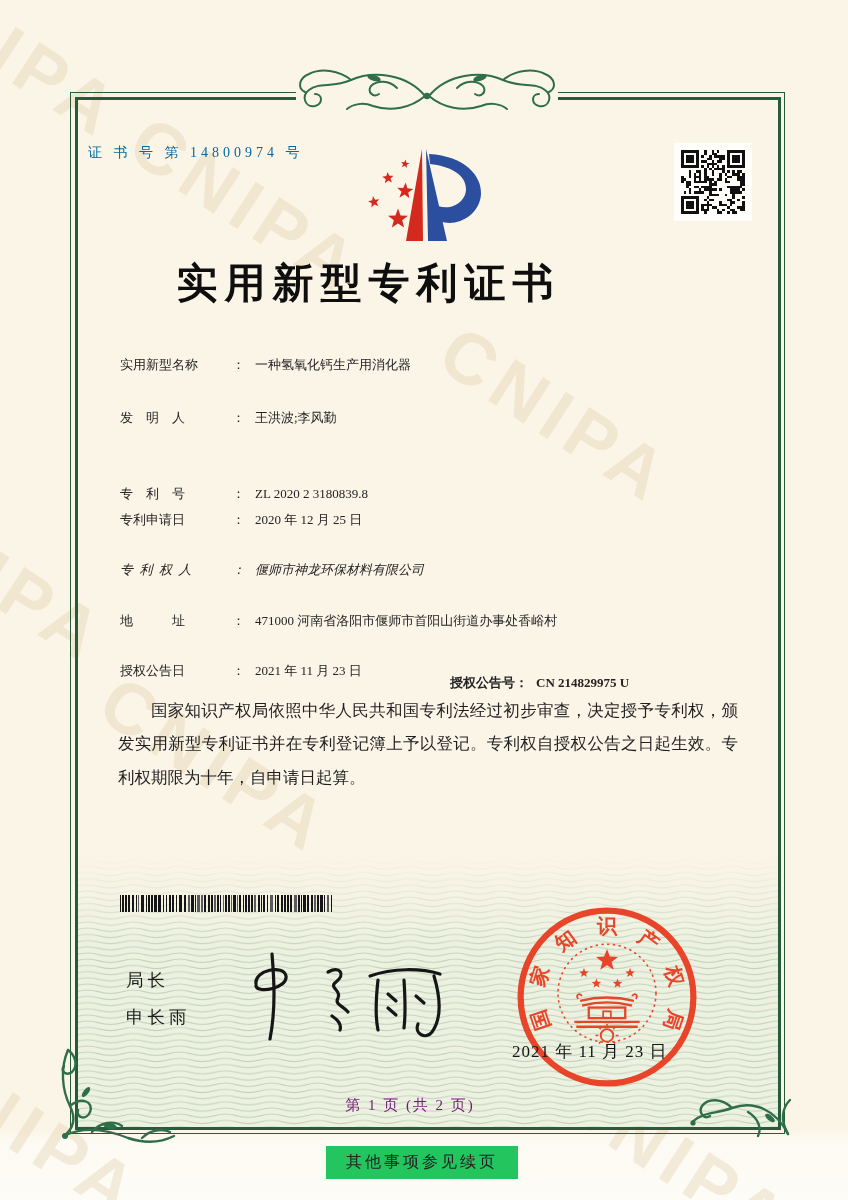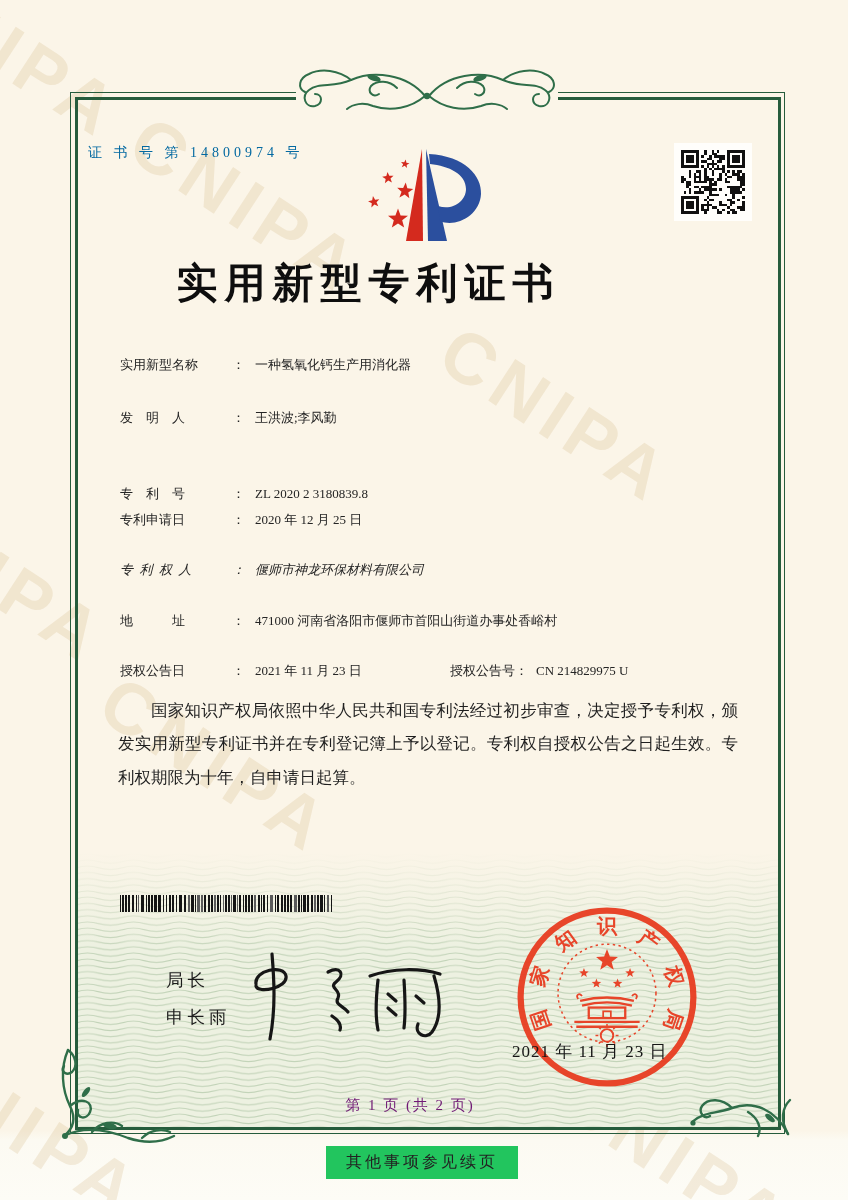--- a/index.html
+++ b/index.html
@@ -27,28 +27,28 @@
   .content{z-index:6;}
   #cert-no{left:88px;top:144px;font-size:14px;letter-spacing:4px;color:#0369a1;}
   #logo{left:353px;top:144px;width:130px;height:102px;}
   #qr-wrap{left:674px;top:143px;width:78px;height:78px;background:#fffefb;display:flex;
       align-items:center;justify-content:center;}
   #title{left:70px;top:256px;width:597px;text-align:center;font-size:41px;font-weight:bold;
       letter-spacing:7px;color:#0e0e0e;}
   .row{position:absolute;left:120px;font-size:13px;color:#242424;white-space:nowrap;z-index:6;}
   .row .lbl{display:inline-block;width:112px;}
   .row .colon{margin-right:10px;}
-  .row .pair2{position:absolute;left:330px;top:0;}
+  .row .pair2{position:absolute;left:330px;top:12px;font-weight:bold;}
   .row .pair2 .colon{margin-right:8px;}
   #body-text{left:118px;top:694px;width:620px;font-size:16.5px;line-height:2.02;
       text-align:justify;color:#1f1f1f;z-index:6;}
   #body-text p{margin:0;text-indent:2em;}
   #barcode{left:120px;top:895px;z-index:6;}
   #officer{left:126px;top:962px;font-size:17.5px;letter-spacing:4px;line-height:2.1;
-      color:#1c1c1c;z-index:6;margin-left:40px;}
+      color:#1c1c1c;z-index:6;}
   #signature{left:228px;top:942px;z-index:6;}
   #seal{left:511px;top:901px;width:192px;height:192px;z-index:7;opacity:.93;}
   #seal-date{left:512px;top:1040px;width:170px;font-size:17px;letter-spacing:1px;
       color:#161616;z-index:8;white-space:nowrap;}
   #page-info{left:70px;top:1096px;width:680px;text-align:center;font-size:15px;
       letter-spacing:2px;color:#701a75;z-index:6;}
   #continuation{left:326px;top:1146px;background:#22c55e;padding:6px 20px;font-size:16px;
       letter-spacing:3px;color:#222;z-index:6;}
   svg{display:block;}
 </style>

